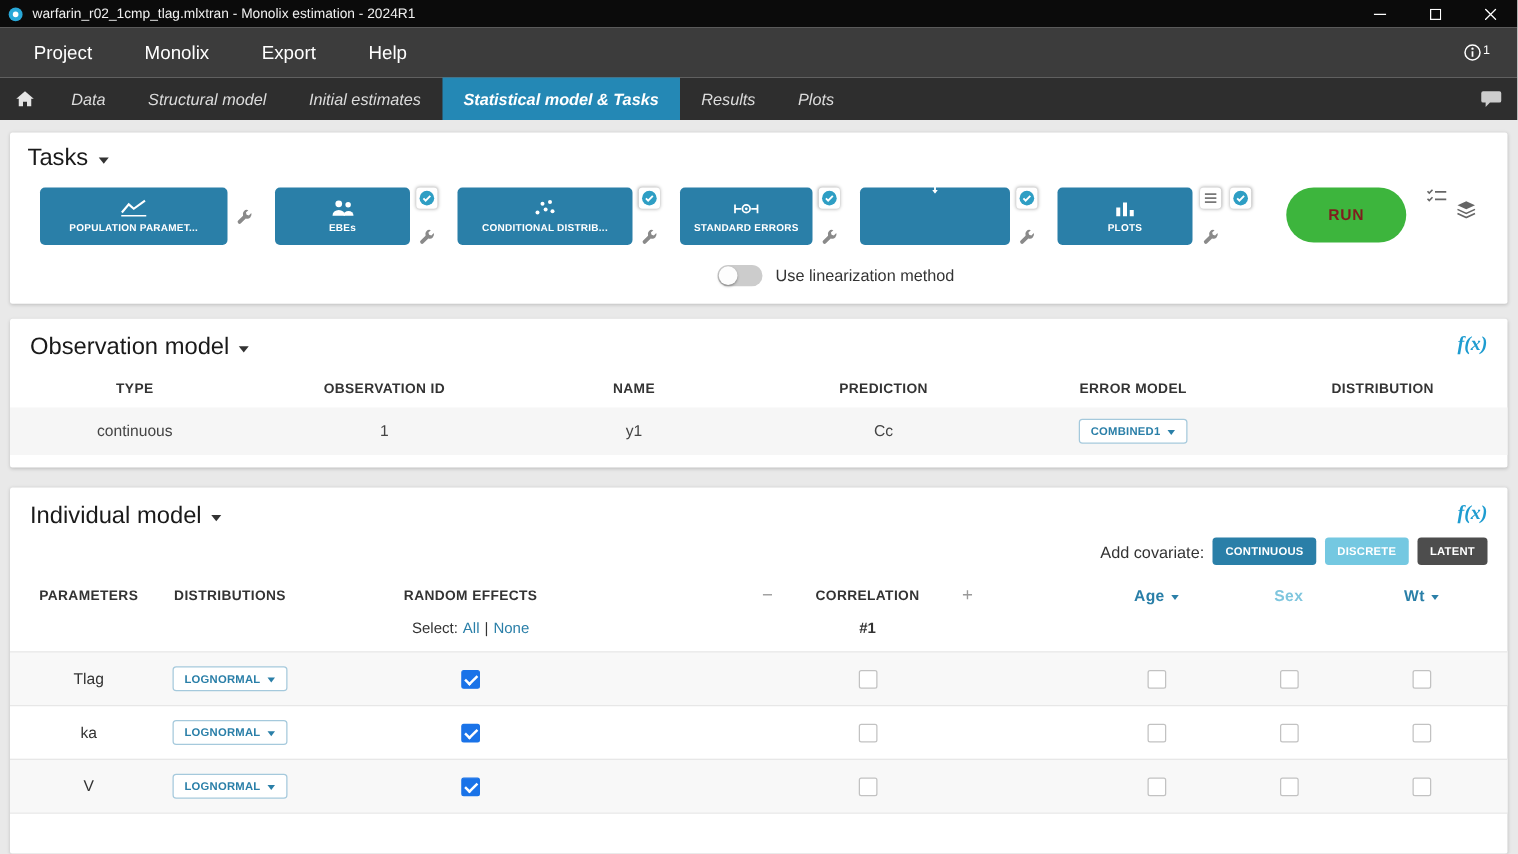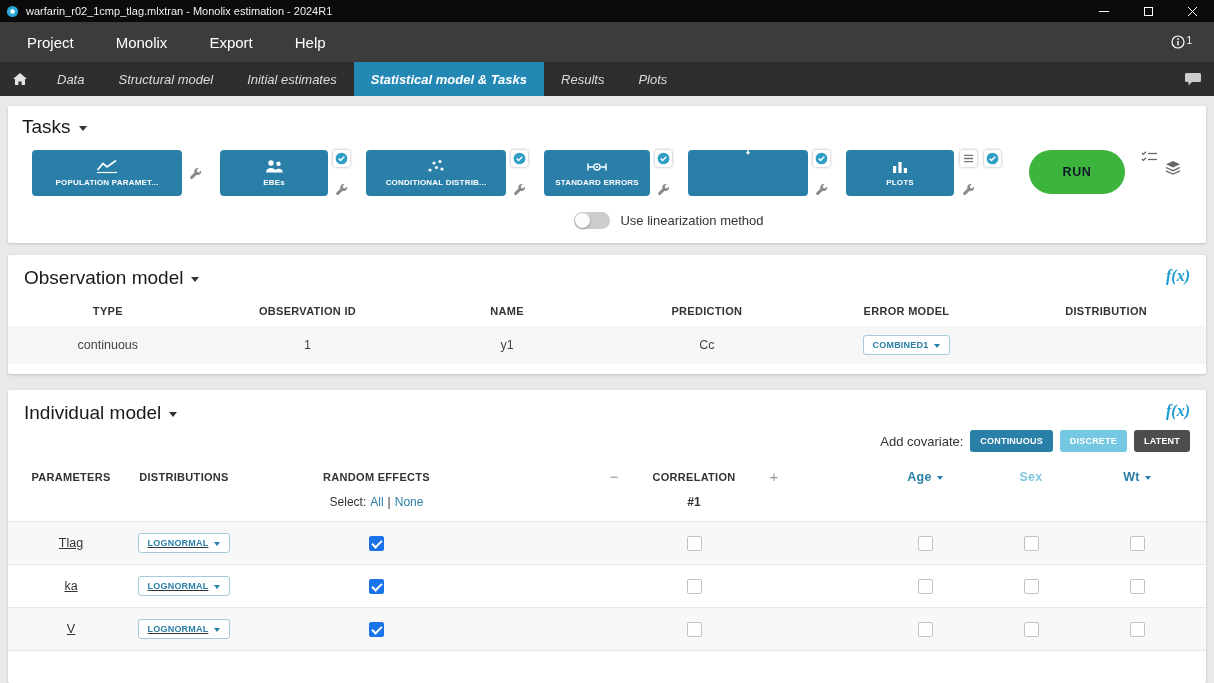--- a/index.html
+++ b/index.html
@@ -33,21 +33,21 @@
   
   .tasks-card { padding:10px 14px 14px; margin-bottom:12px; }
   .tasks-row { display:flex; align-items:flex-start; margin:12px 0 0 10px; }
   .task-group { display:flex; align-items:flex-start; margin-right:15px; }
   .task-btn { background:#2a7fa8; border:none; color:#fff; border-radius:4px; height:46px; display:flex; flex-direction:column; align-items:center; justify-content:center; gap:4px; cursor:pointer; font-family:inherit; }
   .task-btn .lbl { font-size:8px; font-weight:bold; letter-spacing:.2px; white-space:nowrap; }
   .side-col { width:19px; height:46px; display:flex; flex-direction:column; align-items:center; justify-content:space-between; margin-left:4px; }
   .side-col.center { justify-content:center; }
   .check-chip { width:17px; height:17px; background:#fff; border-radius:3px; box-shadow:0 0 3px rgba(0,0,0,.35); display:flex; align-items:center; justify-content:center; cursor:pointer; }
   .wrench-btn { background:none; border:none; cursor:pointer; padding:0; display:flex; }
-  .run-btn { margin-left:12px; width:96px; height:44px; border:none; border-radius:22px; background:#3db53d; color:#0f172a; font-weight:bold; font-size:12.5px; letter-spacing:.6px; cursor:pointer; font-family:inherit; }
+  .run-btn { margin-left:12px; width:96px; height:44px; border:none; border-radius:22px; background:#3db53d; color:#7f1d1d; font-weight:bold; font-size:12.5px; letter-spacing:.6px; cursor:pointer; font-family:inherit; }
   .run-side { display:flex; margin-left:16px; gap:7px; }
   .run-side .icon-btn { background:none; border:none; cursor:pointer; padding:0; display:flex; }
   .toggle-row { width:fit-content; margin:16px auto 0; position:relative; left:62px; display:flex; align-items:center; gap:10px; font-size:13px; color:#333; }
   .toggle { width:36px; height:17px; background:#ccc; border-radius:9px; position:relative; cursor:pointer; flex:none; }
   .toggle .knob { position:absolute; left:1px; top:1px; width:15px; height:15px; border-radius:50%; background:#fdfdfd; box-shadow:0 1px 2px rgba(0,0,0,.35); }
 
   
   .card-head { display:flex; align-items:flex-start; justify-content:space-between; padding:12px 16px 6px; }
   .fx { color:#1e9cd0; font-size:16px; font-weight:bold; font-style:italic; font-family:"Liberation Serif", serif; cursor:pointer; background:none; border:none; }
 
@@ -69,21 +69,21 @@
   .im-head > div { display:flex; align-items:center; justify-content:center; font-size:11px; font-weight:bold; color:#333; padding:16px 4px 6px; letter-spacing:.3px; text-align:center; }
   .im-head .cov-head { color:#2a7fa8; gap:5px; font-size:12.5px; cursor:pointer; }
   .im-head .cov-head .caret-down { border-top-color:#2a7fa8; border-left-width:3.5px; border-right-width:3.5px; border-top-width:4px; }
   .im-head .cov-head.sex { color:#7fc6de; }
   .corr-head { gap:34px; }
   .pm-btn { color:#9a9a9a; font-size:15px; font-weight:normal; cursor:pointer; background:none; border:none; font-family:inherit; }
   .im-sub > div { display:flex; align-items:center; justify-content:center; font-size:12px; color:#333; padding:4px 0 12px; gap:4px; }
   .link { color:#2a7fa8; cursor:pointer; }
   .im-row { border-top:1px solid #e7e7e7; }
   .im-row.alt { background:#f8f8f8; }
-  .im-row > div { height:42px; display:flex; align-items:center; justify-content:center; font-size:12.5px; color:#333;text-decoration:underline; }
+  .im-row > div { height:42px; display:flex; align-items:center; justify-content:center; font-size:12.5px; color:#333; }
   .im-end { border-top:1px solid #e7e7e7; height:10px; }
 
   
   .cb { width:15px; height:15px; border:1px solid #c2c2c2; border-radius:2px; background:#fff; cursor:pointer; position:relative; }
   .cb.checked { background:#1a73e8; border-color:#1a73e8; }
   .cb.checked::after { content:""; position:absolute; left:4px; top:1px; width:4px; height:8px; border:solid #fff; border-width:0 2px 2px 0; transform:rotate(45deg); }
 </style>
 </head>
 <body>
 

